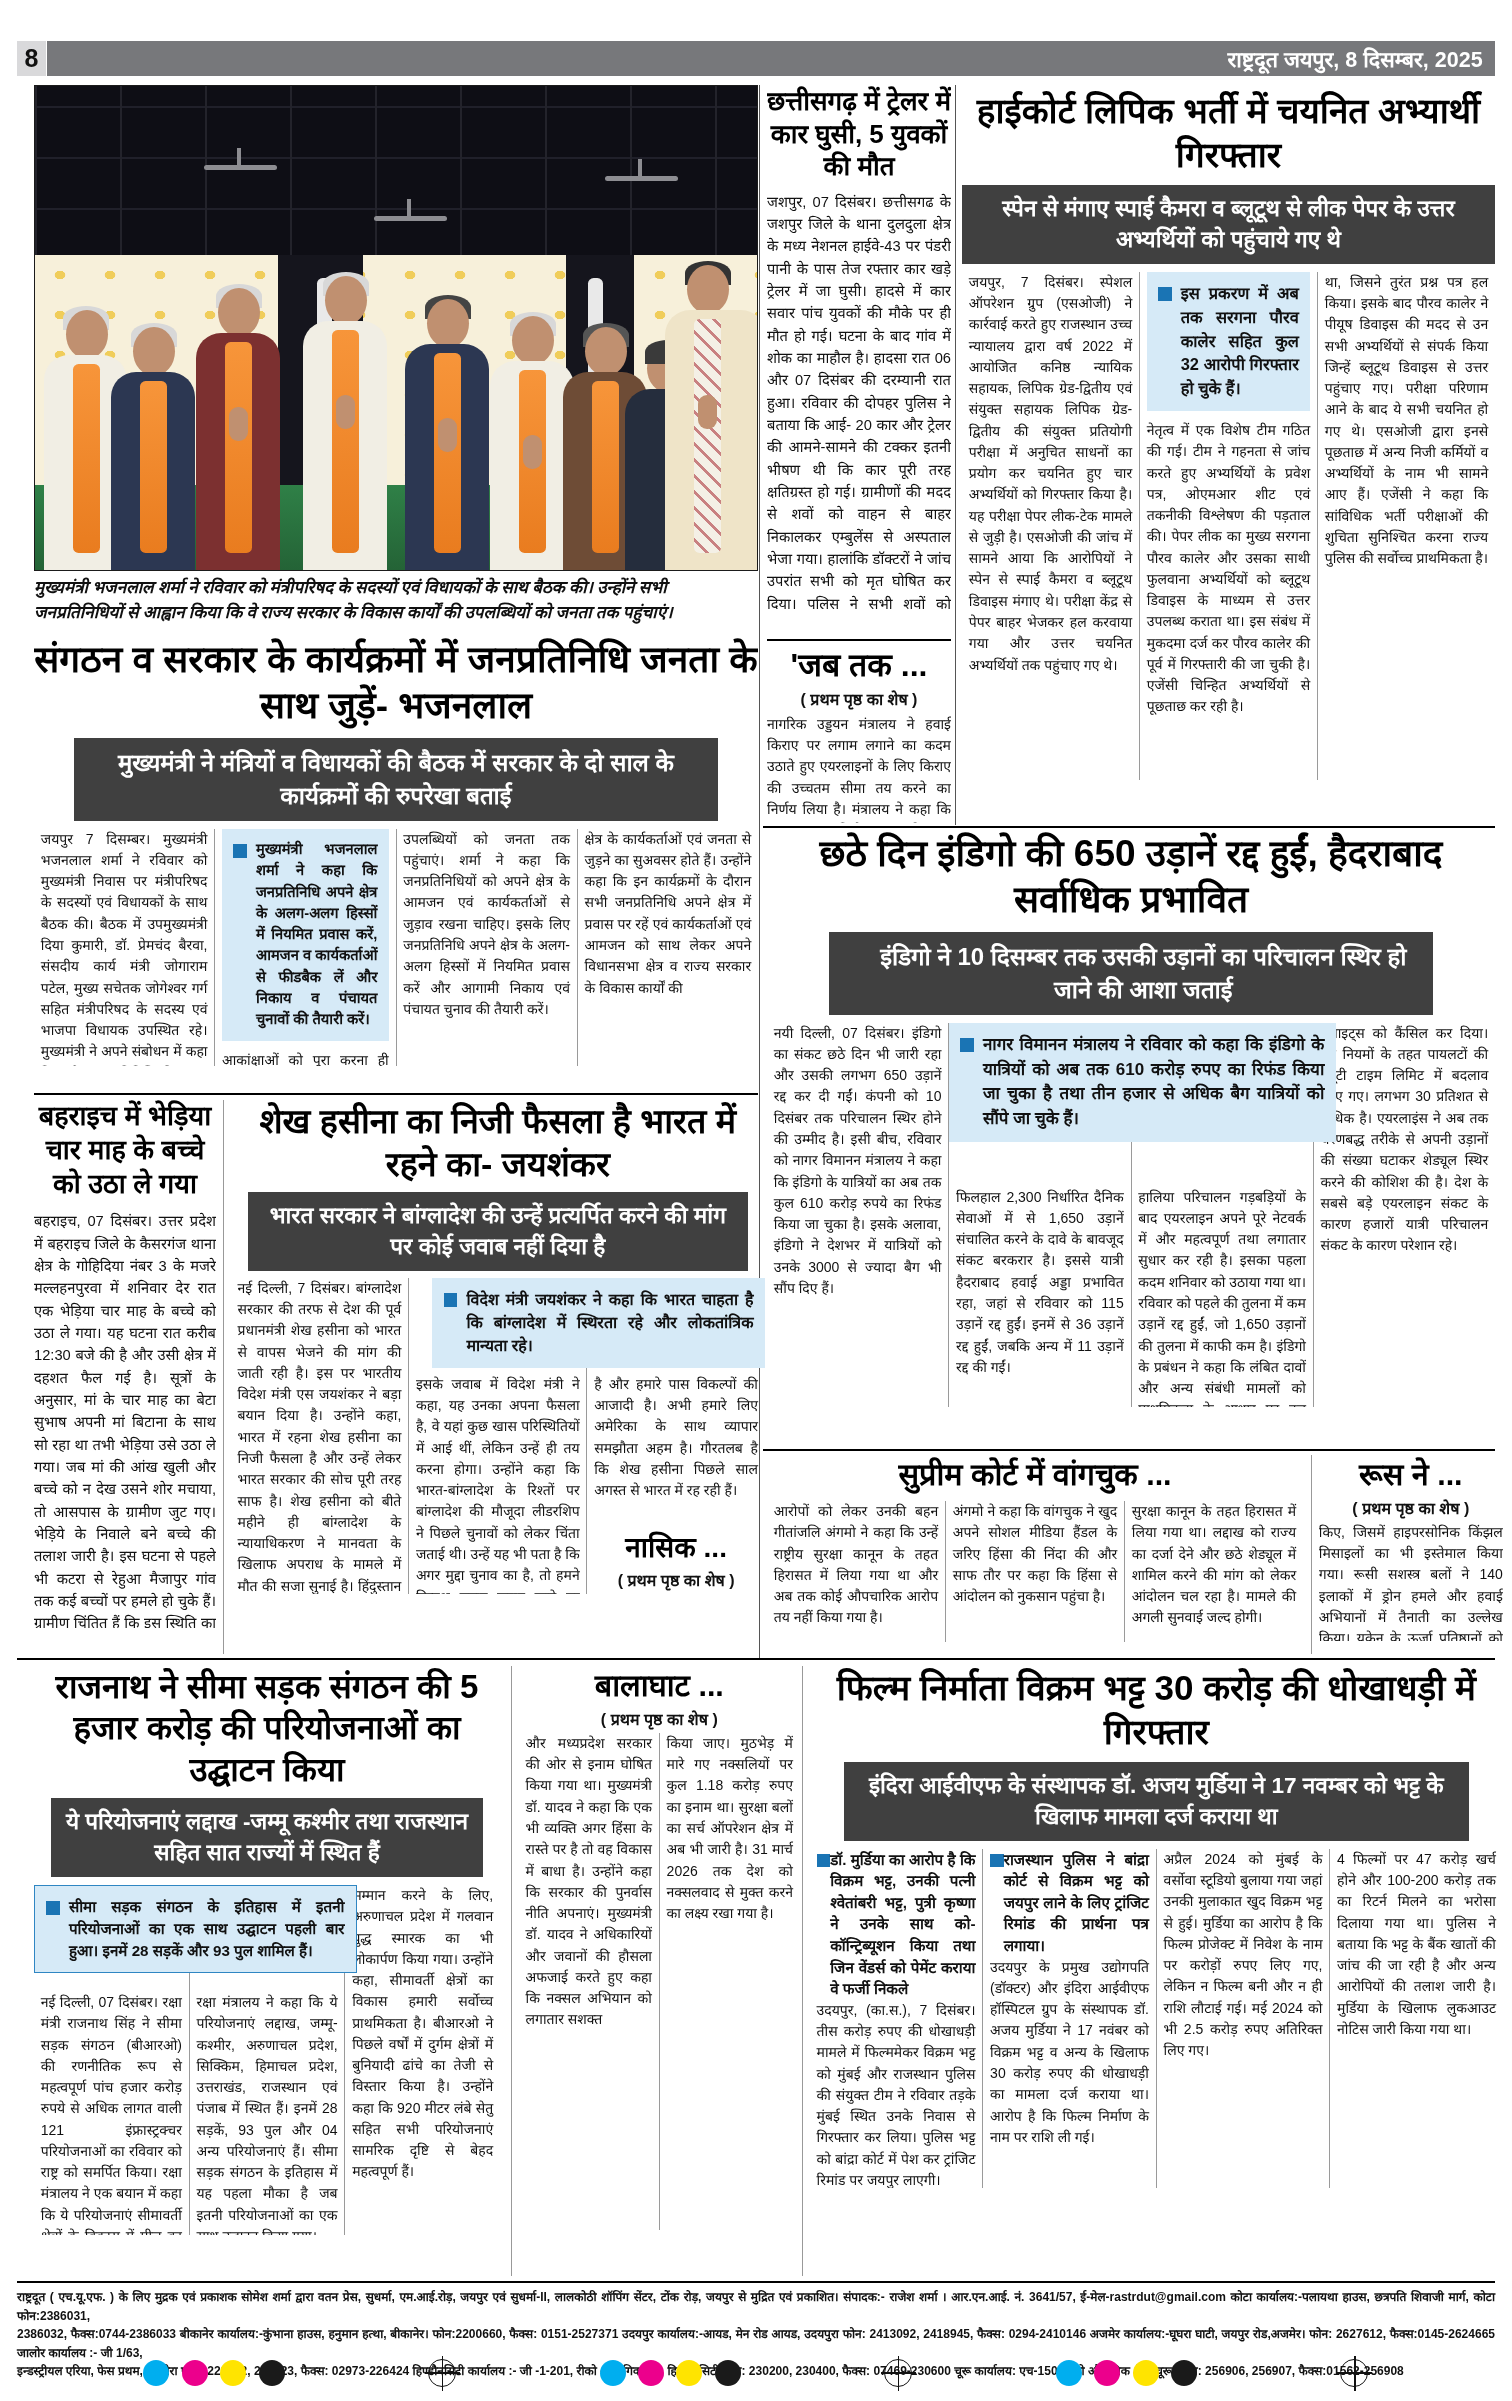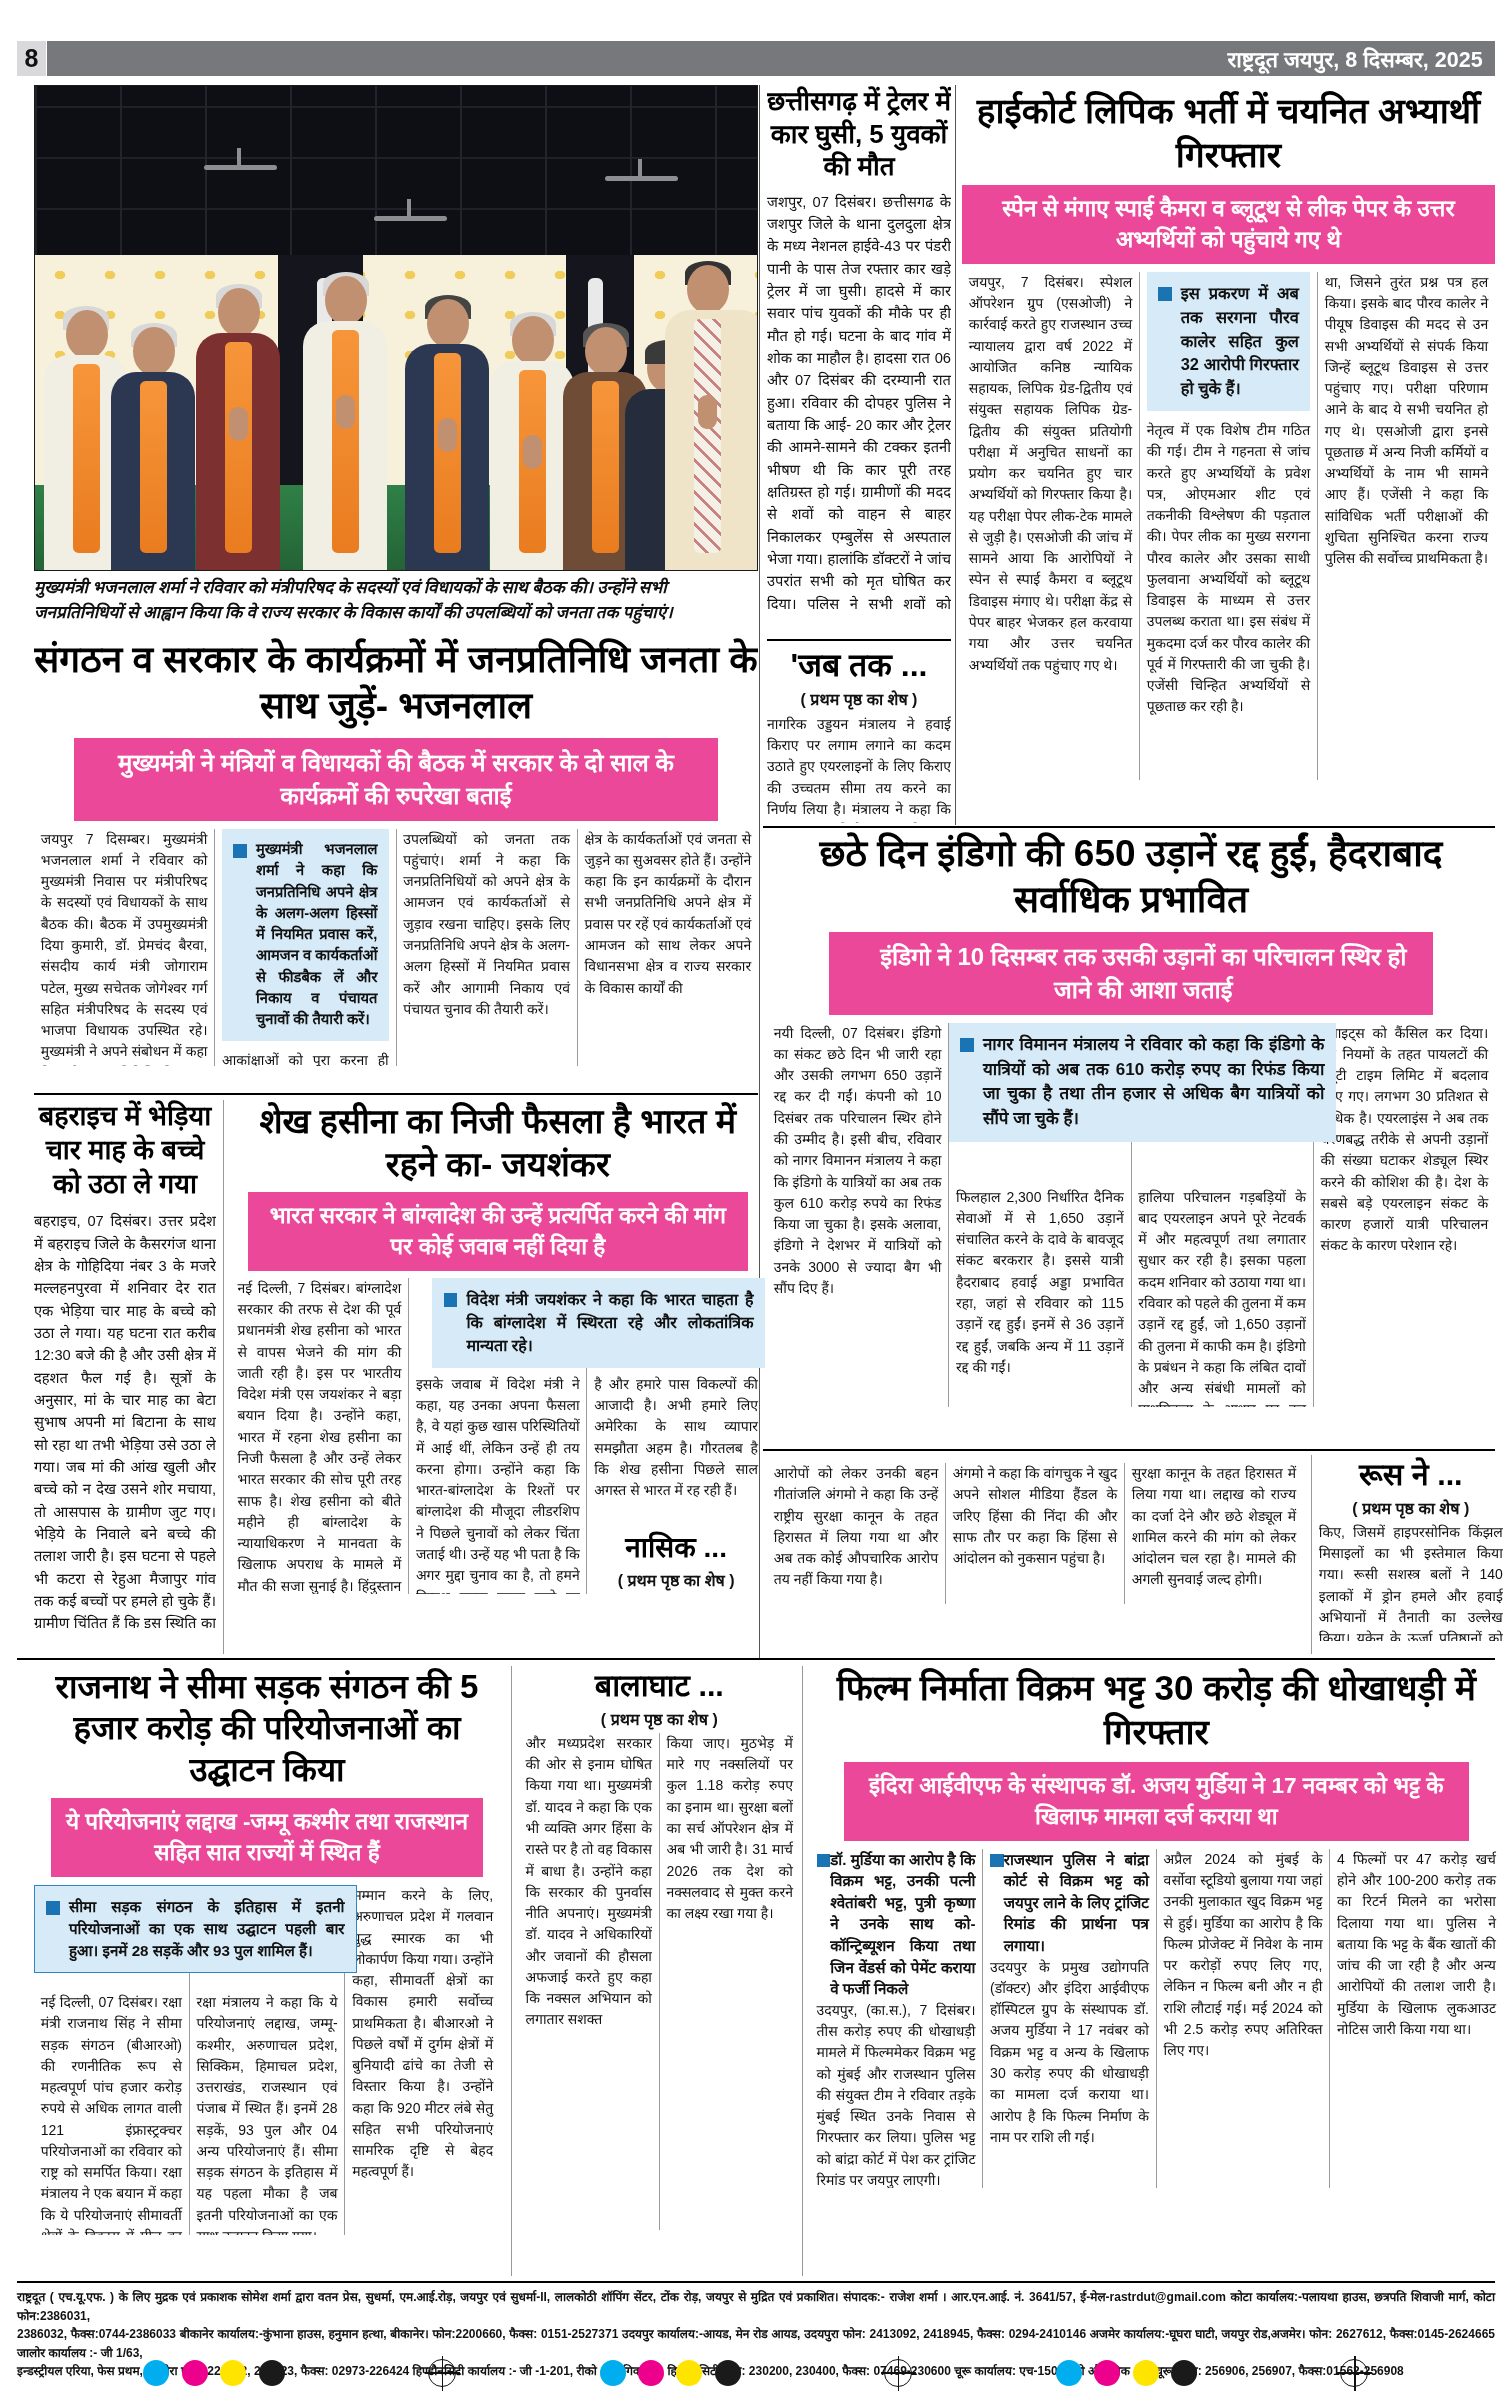--- a/index.html
+++ b/index.html
@@ -32,21 +32,21 @@
   .person .scarf{position:absolute;top:54px;left:32px;width:27px;bottom:17px;background:linear-gradient(#f7953a,#e97c1f);border-radius:5.6px;}
   .person .hands{position:absolute;top:119px;left:36px;width:19px;height:34px;border-radius:9px;background:#c09070;}
   .p-maroon .torso{background:#7c3030;} .p-navy .torso{background:#2c3752;} .p-brown .torso{background:#6e4c36;}
   .p-suit .torso{background:#252d3d;} .p-suit .hair{background:#3a3a3a;} .p-cream .torso{background:#efe4c8;}
   
   .caption{position:absolute;left:34px;top:576px;width:722px;height:59px;
            font-style:italic;font-weight:bold;font-size:17px;line-height:1.45;font-family:"Liberation Serif",serif;}
   
   .art{position:absolute;overflow:hidden;}
   .hl{font-weight:bold;text-align:center;color:#000;line-height:1.25;}
-  .sub{background:#ec4899;color:#fff;font-weight:bold;text-align:center;line-height:1.4;
+  .sub{background:#404040;color:#fff;font-weight:bold;text-align:center;line-height:1.4;
        padding:8px 11.3px;margin:8px 0;}
   .tag{font-weight:bold;text-align:center;font-size:16px;margin:3.4px 0;}
   .cols{display:flex;align-items:stretch;}
   .col{flex:1;overflow:hidden;text-align:justify;font-size:14px;line-height:1.52;
        padding:0 6.8px;border-left:0.6px solid #9a9a9a;}
   .col:first-child{border-left:none;}
   .body1{overflow:hidden;text-align:justify;font-size:14.7px;line-height:1.52;}
   .box{background:#d6eaf7;padding:10.2px 11.3px;font-weight:bold;font-size:16.4px;line-height:1.45;
        display:flex;gap:9px;margin-bottom:9px;text-align:right;}
   .box .bx-t{flex:1;text-align:justify;}
@@ -238,20 +238,21 @@
       <div class="cols" style="height:384px;">
         <div class="col">नयी दिल्ली, 07 दिसंबर। इंडिगो का संकट छठे दिन भी जारी रहा और उसकी लगभग 650 उड़ानें रद्द कर दी गईं। कंपनी को 10 दिसंबर तक परिचालन स्थिर होने की उम्मीद है। इसी बीच, रविवार को नागर विमानन मंत्रालय ने कहा कि इंडिगो के यात्रियों का अब तक कुल 610 करोड़ रुपये का रिफंड किया जा चुका है। इसके अलावा, इंडिगो ने देशभर में यात्रियों को उनके 3000 से ज्यादा बैग भी सौंप दिए हैं।</div>
         <div class="col" style="padding-top:164px;">फिलहाल 2,300 निर्धारित दैनिक सेवाओं में से 1,650 उड़ानें संचालित करने के दावे के बावजूद संकट बरकरार है। इससे यात्री हैदराबाद हवाई अड्डा प्रभावित रहा, जहां से रविवार को 115 उड़ानें रद्द हुईं। इनमें से 36 उड़ानें रद्द हुईं, जबकि अन्य में 11 उड़ानें रद्द की गईं।</div>
         <div class="col" style="padding-top:164px;">हालिया परिचालन गड़बड़ियों के बाद एयरलाइन अपने पूरे नेटवर्क में और महत्वपूर्ण तथा लगातार सुधार कर रही है। इसका पहला कदम शनिवार को उठाया गया था। रविवार को पहले की तुलना में कम उड़ानें रद्द हुईं, जो 1,650 उड़ानों की तुलना में काफी कम है। इंडिगो के प्रबंधन ने कहा कि लंबित दावों और अन्य संबंधी मामलों को प्राथमिकता के आधार पर हल किया जा रहा है।</div>
         <div class="col">फ्लाइट्स को कैंसिल कर दिया। नए नियमों के तहत पायलटों की ड्यूटी टाइम लिमिट में बदलाव किए गए। लगभग 30 प्रतिशत से अधिक है। एयरलाइंस ने अब तक चरणबद्ध तरीके से अपनी उड़ानों की संख्या घटाकर शेड्यूल स्थिर करने की कोशिश की है। देश के सबसे बड़े एयरलाइन संकट के कारण हजारों यात्री परिचालन संकट के कारण परेशान रहे।</div>
       </div>
     </div>
   </div>
 
   <div class="art" style="left:767px;top:1455px;width:536px;height:199px;">
+    <div class="hl" style="font-size:30.5px;">सुप्रीम कोर्ट में वांगचुक ...</div>
     <div class="cols" style="height:141px;margin-top:8px;">
       <div class="col">आरोपों को लेकर उनकी बहन गीतांजलि अंगमो ने कहा कि उन्हें राष्ट्रीय सुरक्षा कानून के तहत हिरासत में लिया गया था और अब तक कोई औपचारिक आरोप तय नहीं किया गया है।</div>
       <div class="col">अंगमो ने कहा कि वांगचुक ने खुद अपने सोशल मीडिया हैंडल के जरिए हिंसा की निंदा की और साफ तौर पर कहा कि हिंसा से आंदोलन को नुकसान पहुंचा है।</div>
       <div class="col">सुरक्षा कानून के तहत हिरासत में लिया गया था। लद्दाख को राज्य का दर्जा देने और छठे शेड्यूल में शामिल करने की मांग को लेकर आंदोलन चल रहा है। मामले की अगली सुनवाई जल्द होगी।</div>
     </div>
   </div>
 
   <div class="art" style="left:1311px;top:1455px;width:184px;height:199px;border-left:0.6px solid #999;padding-left:6.8px;">
     <div class="hl" style="font-size:30.5px;">रूस ने ...</div>
     <div class="tag">( प्रथम पृष्ठ का शेष )</div>

